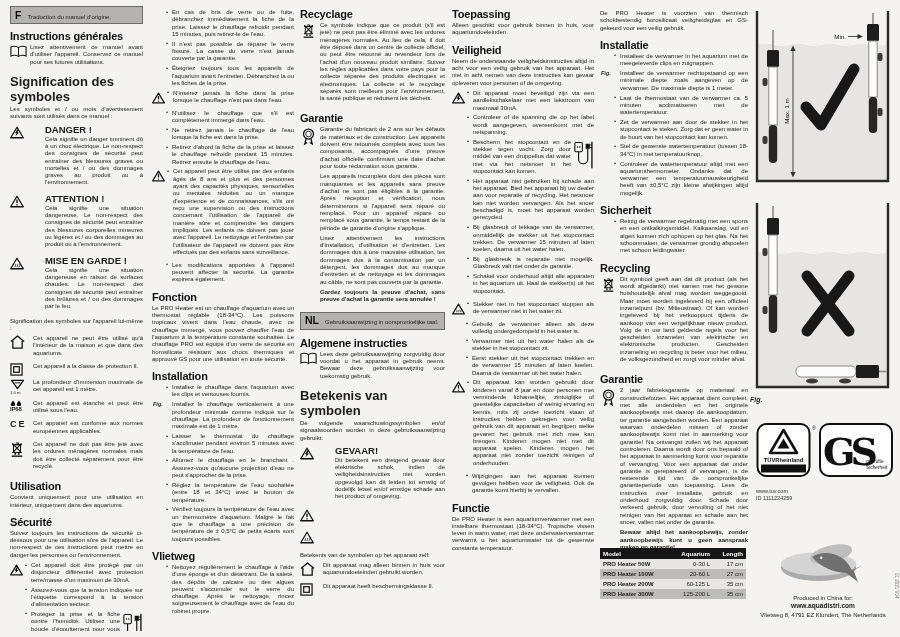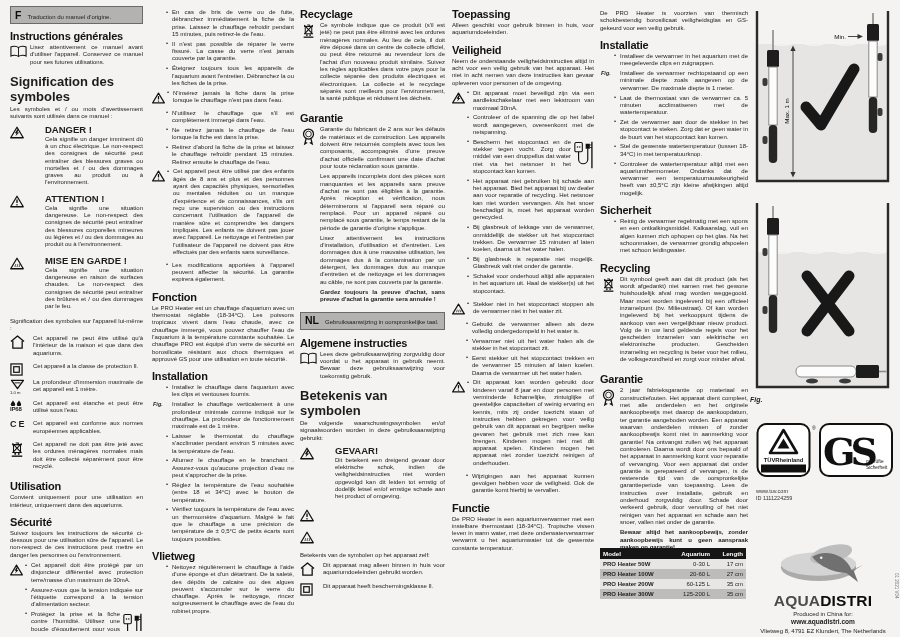--- a/index.html
+++ b/index.html
@@ -601,23 +601,20 @@
   </div>
 
   <div class="brandblock">
     <svg width="118" height="52" viewBox="0 0 130 58">
       <ellipse cx="60" cy="33" rx="42" ry="15" fill="#ababab"></ellipse>
       <ellipse cx="60" cy="29" rx="42" ry="13" fill="#d4d4d4"></ellipse>
       <ellipse cx="74" cy="18" rx="24" ry="9.5" fill="#bdbdbd" transform="rotate(-14 74 18)"></ellipse>
       <path d="M97 36 C90 17 66 12 53 21 C59 30 76 39 91 39 L104 49 L99 36 L110 30 Z" fill="#707070"></path>
       <circle cx="63" cy="22" r="1.4" fill="#f2f2f2"></circle>
     </svg>
-    <div class="aquaname">
-      <span class="a">AQUA</span><span class="b">DISTRI</span>
-    </div>
     <div class="brandline">Produced in China for:</div>
     <div class="brandline url">www.aquadistri.com</div>
     <div class="brandline">Vlietweg 8, 4791 EZ Klundert, The Netherlands</div>
   </div>
 
   <div class="version">01 2021 V04</div>
 
 </div>
 
 </body></html>

